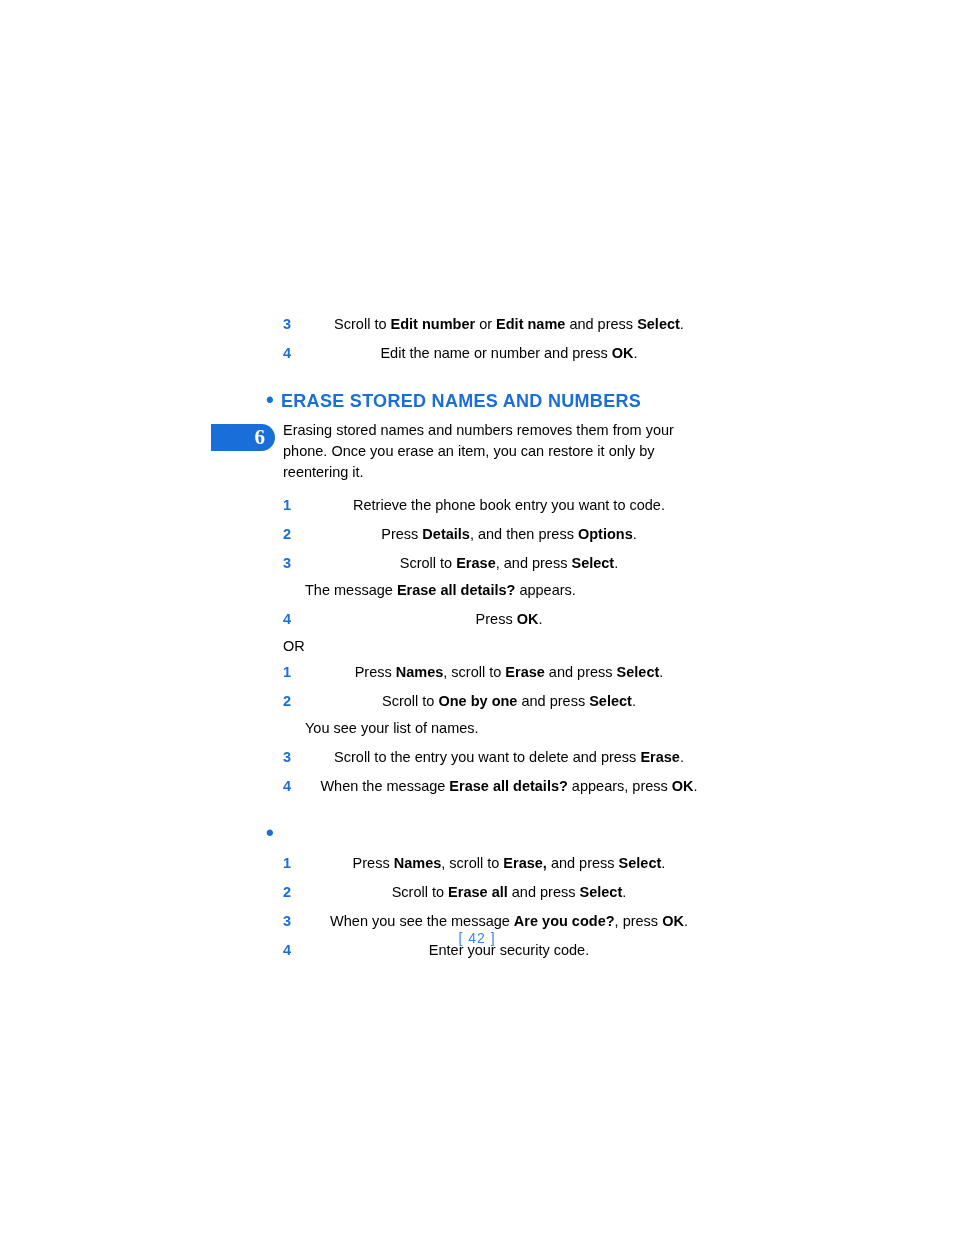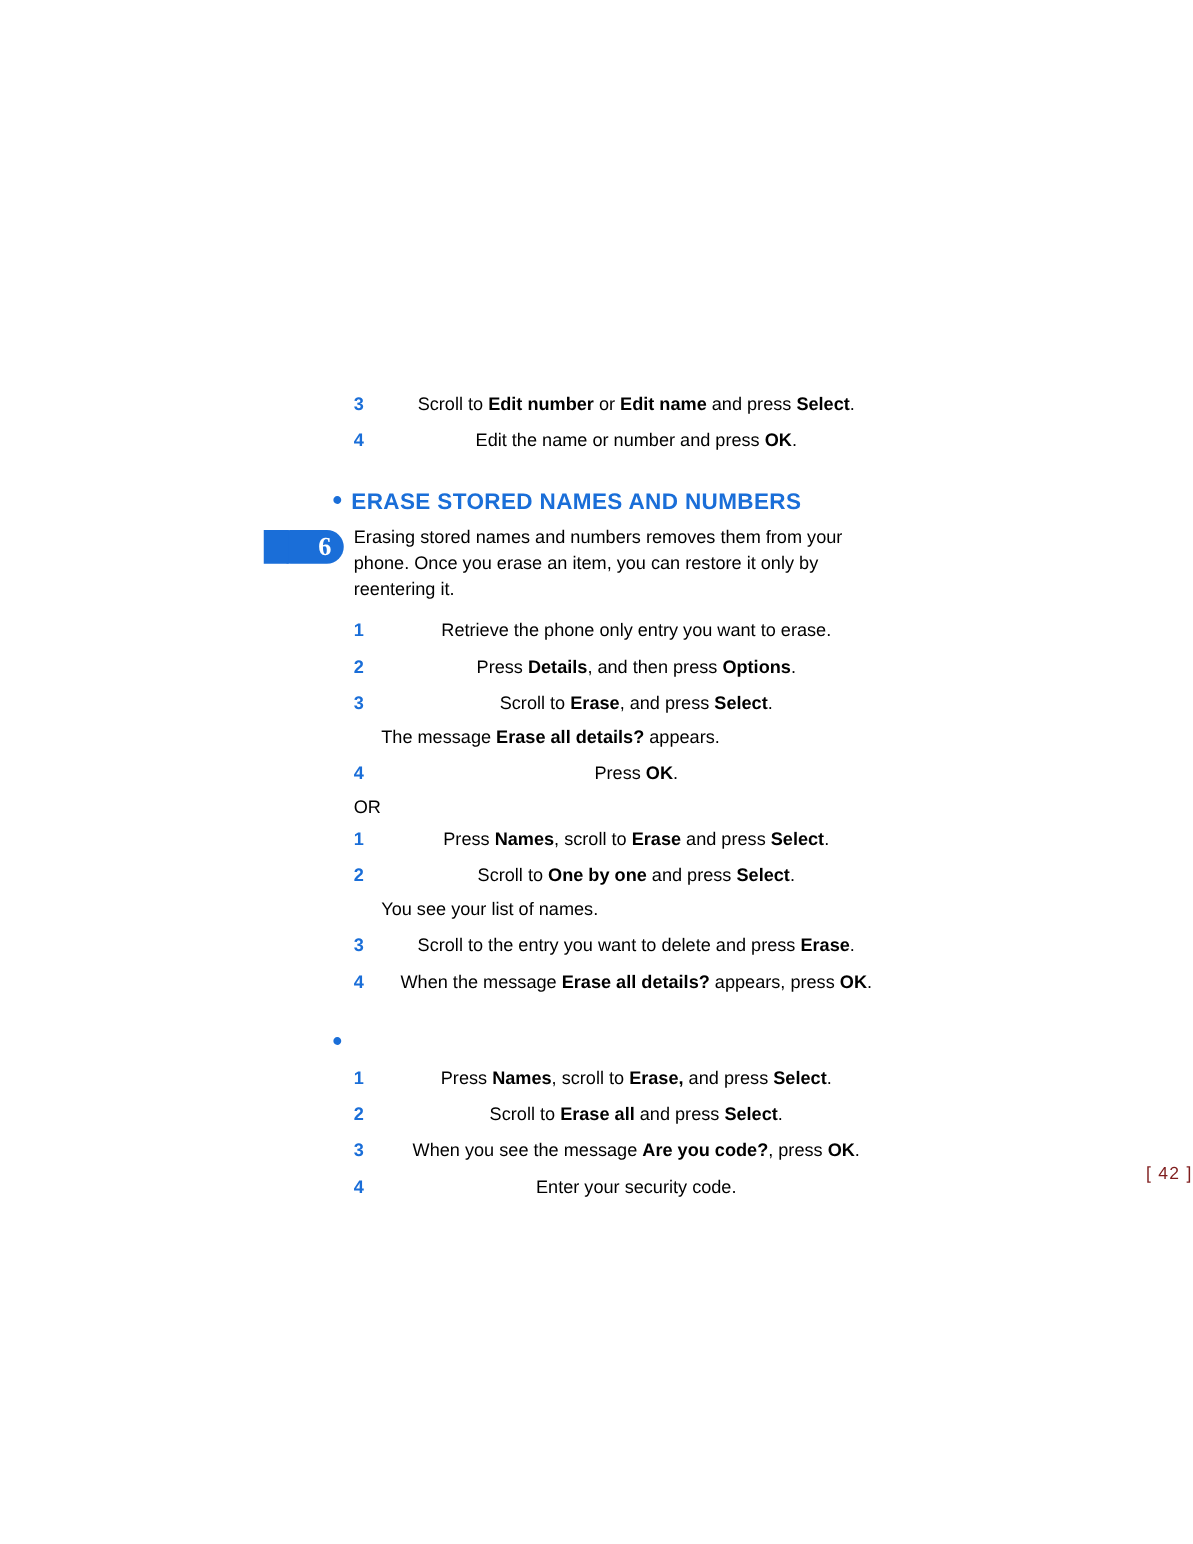--- a/index.html
+++ b/index.html
@@ -92,22 +92,22 @@
     .or-text {
       margin-bottom: 8px;
       margin-top: 2px;
     }
     b { font-weight: bold; }
     .page-num {
       position: absolute;
       left: 0;
       right: 0;
       top: 930px;
-      text-align: right;
-      color: #7f1d1d;
+      text-align: center;
+      color: #3b82f6;
       font-size: 14px;
       letter-spacing: 1px;
     }
   </style>
 </head>
 <body>
 
 <div class="chapter-tab">
   <span class="chapter-num">6</span>
 </div>
@@ -126,21 +126,21 @@
     </div>
 
   <div class="section-heading">
     <span class="bullet">•</span>
     <span>ERASE STORED NAMES AND NUMBERS</span>
   </div>
   <div class="intro">Erasing stored names and numbers removes them from your phone. Once you erase an item, you can restore it only by reentering it.</div>
   <div id="s1a">
       <div class="step-line">
         <div class="step-num">1</div>
-        <div class="step-text">Retrieve the phone only entry you want to erase.</div>
+        <div class="step-text">Retrieve the phone book entry you want to code.</div>
       </div>
       <div class="step-line">
         <div class="step-num">2</div>
         <div class="step-text">Press <b>Details</b>, and then press <b>Options</b>.</div>
       </div>
       <div class="step-line">
         <div class="step-num">3</div>
         <div class="step-text">Scroll to <b>Erase</b>, and press <b>Select</b>.</div>
       </div>
       <div class="step-sub">The message <b>Erase all details?</b> appears.</div>

